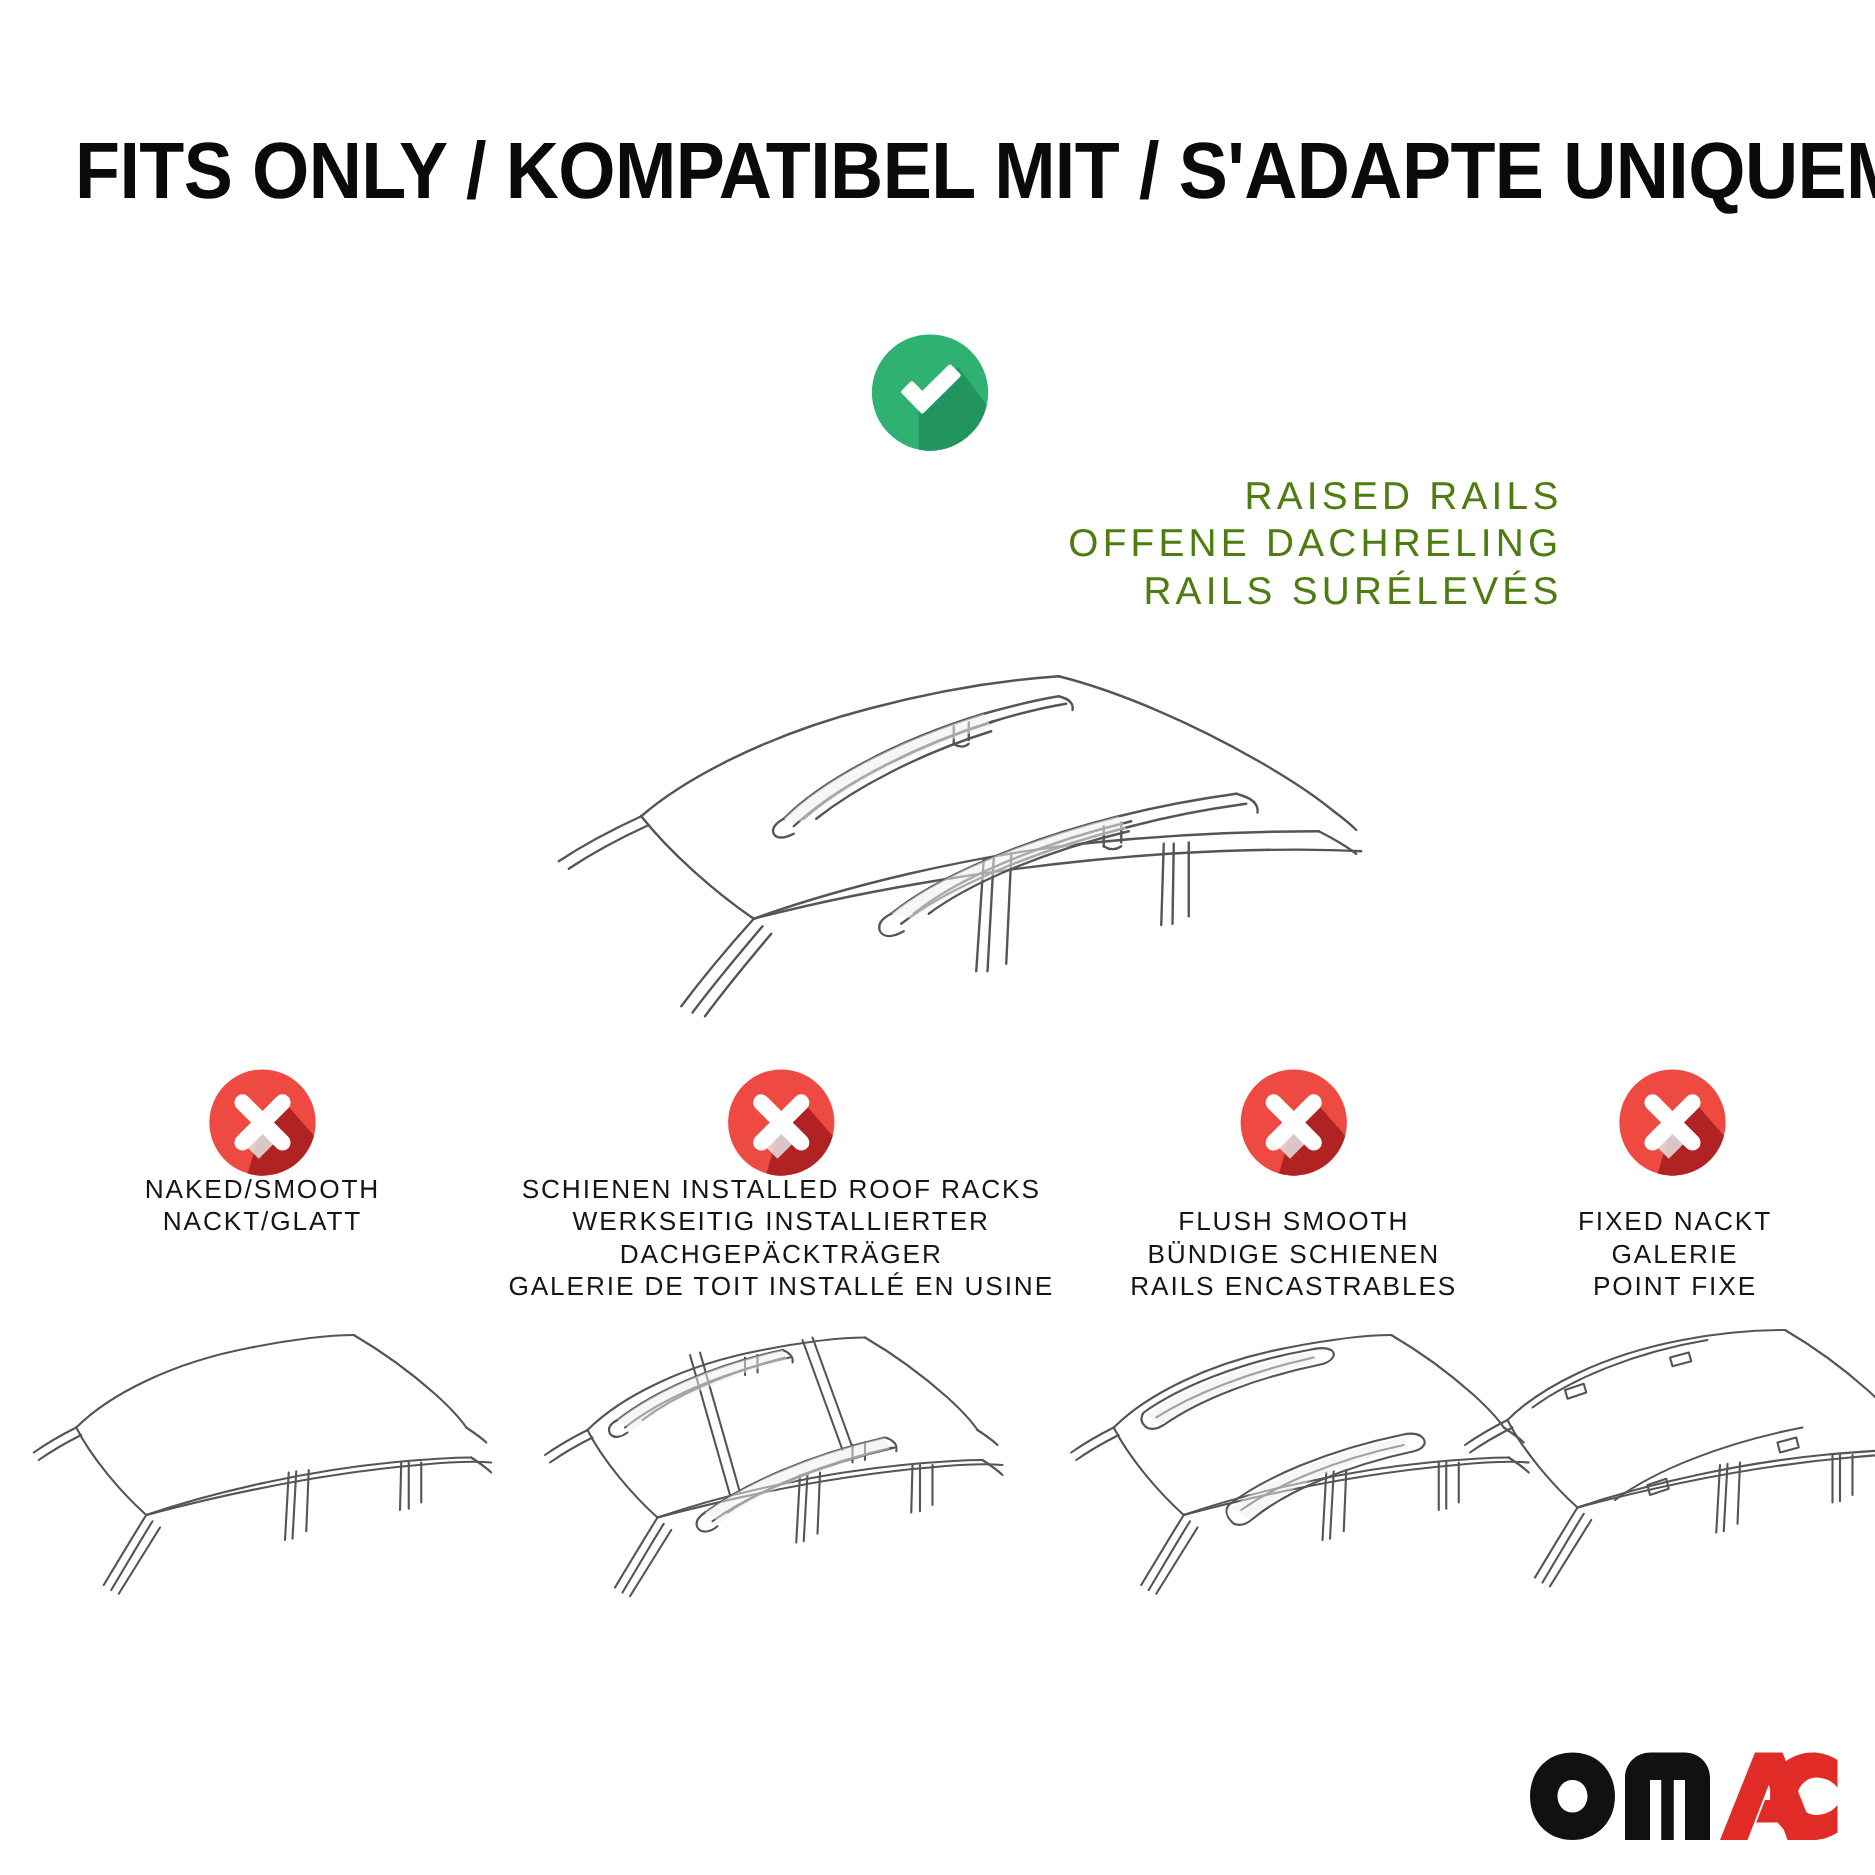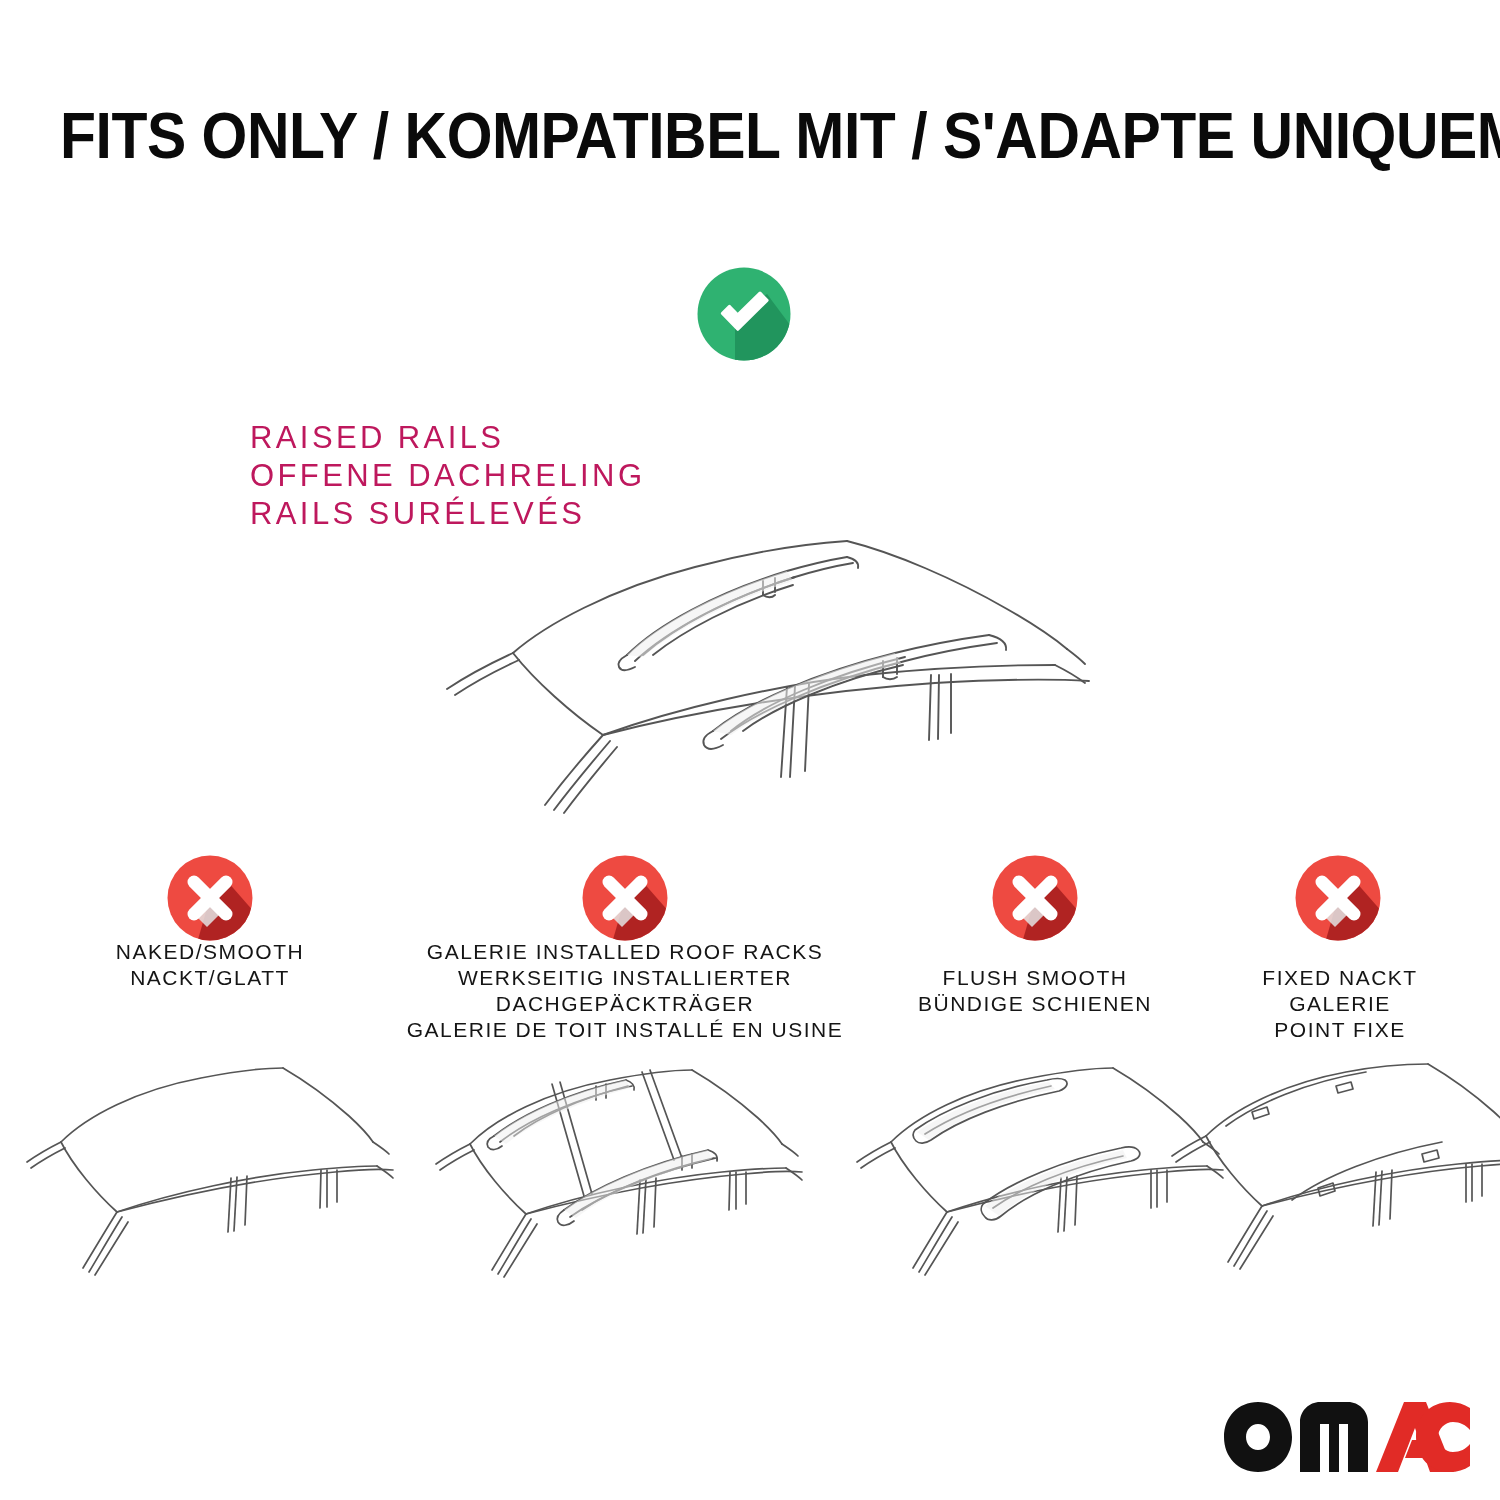--- a/index.html
+++ b/index.html
@@ -27,27 +27,26 @@
     transform-origin:center center;
     color:#0a0a0a;
     white-space:nowrap;
   }
 
   
   .hero{position:absolute;left:0;top:0;width:1500px;}
   .hero-icon{position:absolute;left:697px;top:267px;width:94px;height:94px;}
   .hero-text{
     position:absolute;left:250px;top:378px;width:1000px;
-    text-align:left;
+    text-align:right;
     font-size:31px;
     line-height:38px;
     letter-spacing:3.4px;
-    color:#be185d;
+    color:#4d7c0f;
     font-weight:400;
-    margin-top:41px;
   }
   .hero-art{position:absolute;left:395px;top:505px;width:710px;height:330px;}
 
   
   .col{position:absolute;top:855px;}
   .col-icon{position:absolute;top:0;width:86px;height:86px;}
   .col-label{
     position:absolute;
     text-align:center;
     font-size:21px;
@@ -209,21 +208,21 @@
           <path d="M43 43 L60 26 L88 58 L88 88 L30 88 Z" fill="#a81f1f" opacity="0.9"></path>
           <path d="M43 43 L56 56 L40 72 L27 59 Z" fill="#e3e3e3" opacity="0.85"></path>
         </g>
         <g stroke="#ffffff" stroke-width="13" stroke-linecap="round">
           <line x1="27" y1="27" x2="59" y2="59"></line>
           <line x1="59" y1="27" x2="27" y2="59"></line>
         </g>
       </svg>
     </div>
     <div class="col-label" style="left:0;width:460px;">
-      <div>GALERIE INSTALLED ROOF RACKS</div>
+      <div>SCHIENEN INSTALLED ROOF RACKS</div>
       <div>WERKSEITIG INSTALLIERTER</div>
       <div>DACHGEPÄCKTRÄGER</div>
       <div>GALERIE DE TOIT INSTALLÉ EN USINE</div>
     </div>
     <div class="col-art" style="left:35px;top:205px;width:380px;height:260px;">
       <svg viewBox="0 0 380 260" width="380" height="260" xmlns="http://www.w3.org/2000/svg">
         <g fill="none" stroke="#555" stroke-width="1.7" stroke-linejoin="round" stroke-linecap="round">
 
           <path d="M40 84 C66 58 116 32 180 20 C216 13 244 10 262 10"></path>
           <path d="M262 10 C286 24 310 42 328 58 C340 69 348 78 352 84"></path>
@@ -287,20 +286,21 @@
         </g>
         <g stroke="#ffffff" stroke-width="13" stroke-linecap="round">
           <line x1="27" y1="27" x2="59" y2="59"></line>
           <line x1="59" y1="27" x2="27" y2="59"></line>
         </g>
       </svg>
     </div>
     <div class="col-label" style="left:0;width:380px;top:110px;">
       <div>FLUSH SMOOTH</div>
       <div>BÜNDIGE SCHIENEN</div>
+      <div>RAILS ENCASTRABLES</div>
     </div>
     <div class="col-art" style="left:10px;width:370px;height:260px;">
       <svg viewBox="0 0 370 260" width="370" height="260" xmlns="http://www.w3.org/2000/svg">
         <g fill="none" stroke="#555" stroke-width="1.7" stroke-linejoin="round" stroke-linecap="round">
           <path d="M36 82 C62 56 112 30 176 18 C212 11 240 8 258 8"></path>
           <path d="M258 8 C282 22 306 40 324 56 C336 67 344 76 348 82"></path>
           <path d="M36 82 C48 106 72 134 92 152"></path>
           <path d="M92 152 C150 132 226 116 288 110 C320 107 340 106 352 106"></path>
           <path d="M36 82 C24 88 12 95 2 102"></path>
           <path d="M40 88 C28 94 16 101 6 108"></path>

